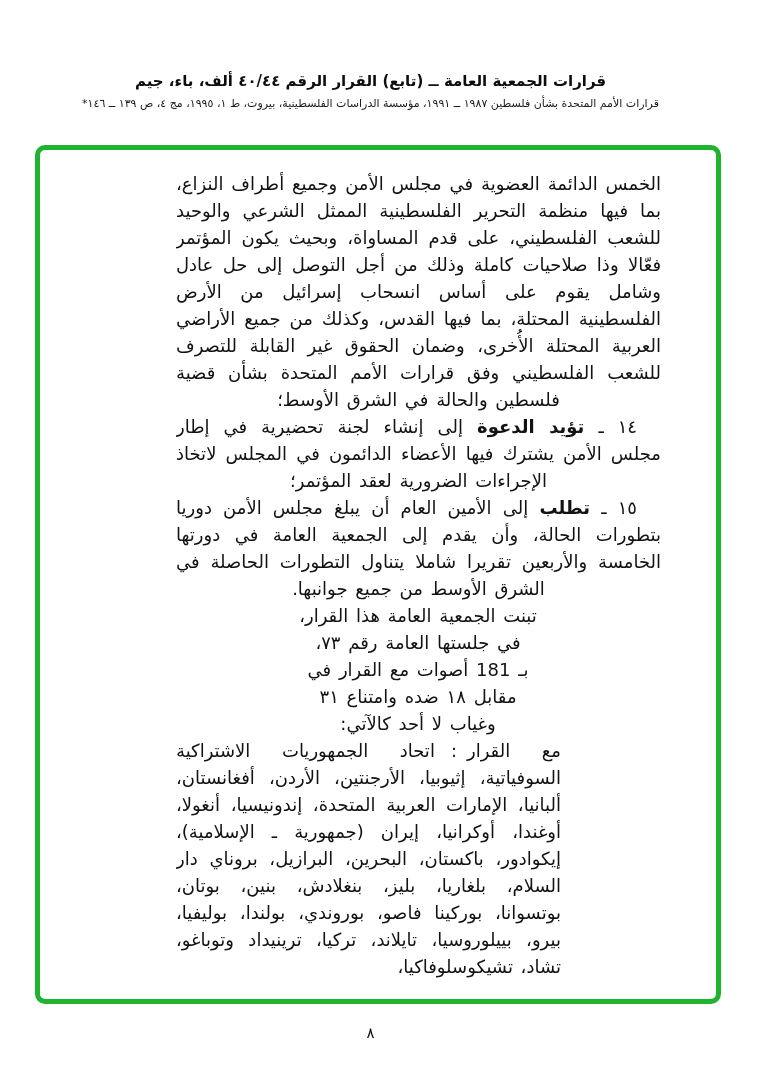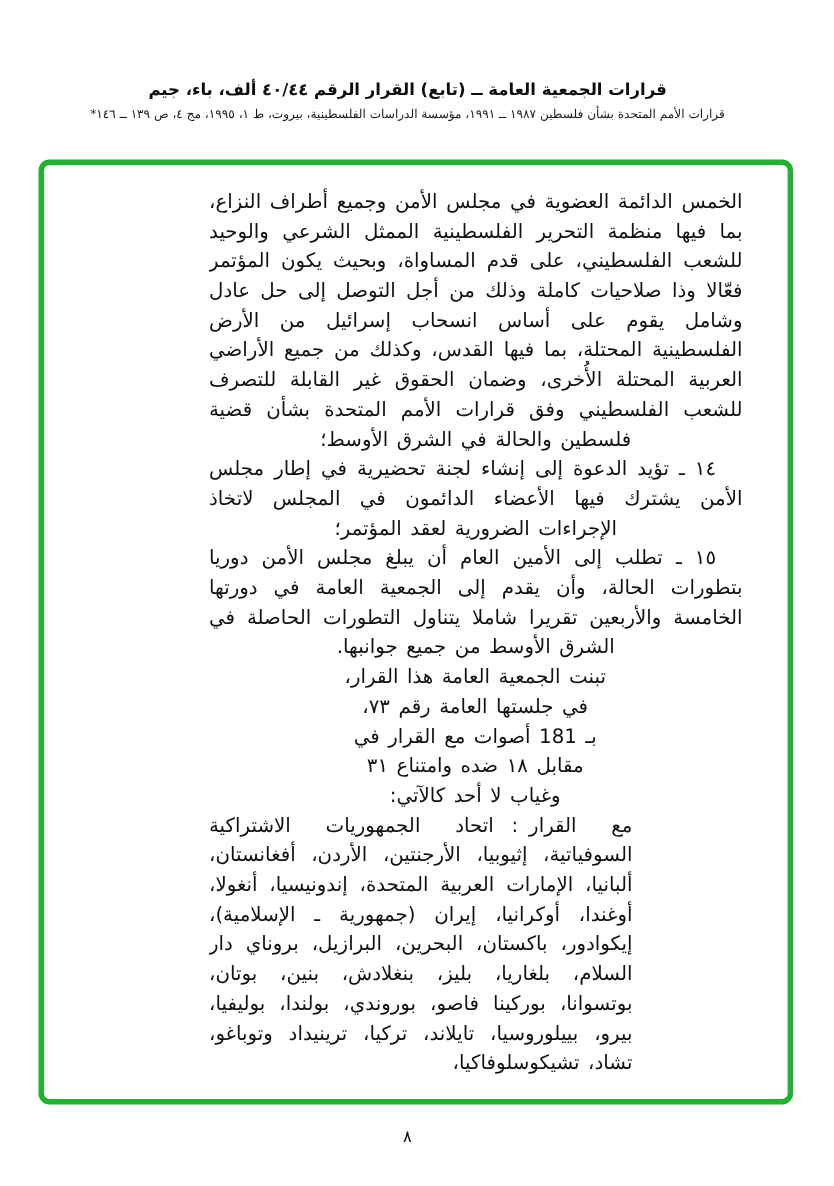--- a/index.html
+++ b/index.html
@@ -24,31 +24,31 @@
     font-size:11px;font-weight:normal;color:#1a1a1a;
   }
   .frame{
     position:absolute;left:35px;top:145px;
     width:676px;height:849px;
     border:5px solid #1fb32f;
     border-radius:10px;
     background:transparent;
   }
   .content{
-    position:absolute;top:170px;right:66px;
+    position:absolute;top:170px;right:80px;
     width:485px;height:826px;
     direction:rtl;
     font-size:18px;line-height:27px;
     word-spacing:2px;
     text-align:justify;
     overflow:hidden;
   }
   .par{margin:0;text-align:justify;text-align-last:center;}
   .par.indent{text-indent:24px;}
-  .par b{font-weight:normal;}
+  .par b{font-weight:bold;}
   .adoption{
     margin:0 118px 0 0;
     width:250px;
     text-align:center;
   }
   .adoption div{white-space:nowrap;}
   .vote-block{
     margin:0 100px 0 0;
     text-align:justify;
     text-align-last:right;

